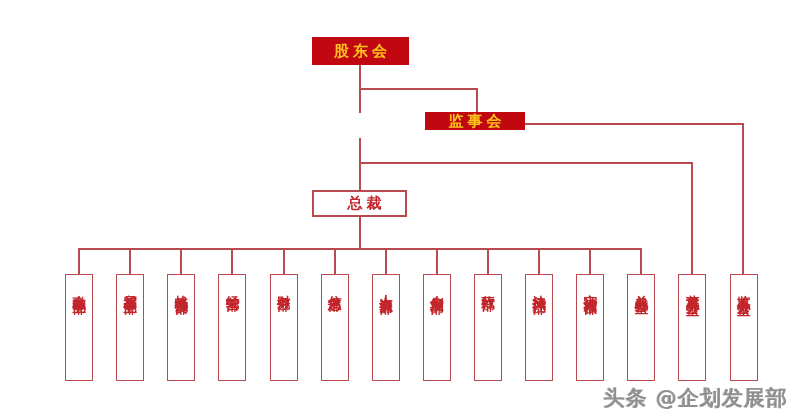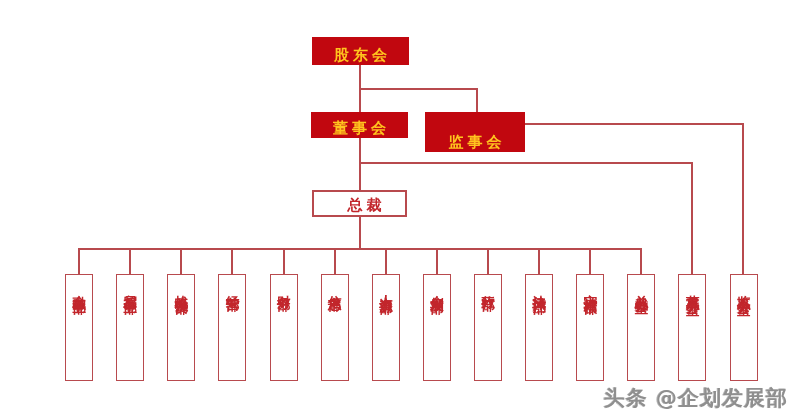--- a/index.html
+++ b/index.html
@@ -2,21 +2,21 @@
 <html style="--box-fill: #C1070F; --gold: #FFC41E; --line-red: #B84A4E; --text-red: #C2262C;"><head>
 <meta charset="utf-8">
 <style>
   html,body{margin:0;padding:0;background:#ffffff;}
   #stage{
     position:relative;width:798px;height:415px;background:#ffffff;overflow:hidden;
     font-family:"DejaVu Sans","Liberation Sans",sans-serif;
   }
   .line{position:absolute;background:var(--line-red,#B84A4E);}
   .box{
-    position:absolute;display:flex;align-items:flex-end;justify-content:center;
+    position:absolute;display:flex;align-items:center;justify-content:center;
     box-sizing:border-box;font-weight:bold;
   }
   .box.red{
     background:var(--box-fill,#C1070F);
     color:var(--gold,#FFC41E);
     font-size:15px;letter-spacing:4px;padding-left:4px;
   }
   .box.white{
     background:#ffffff;border:2px solid var(--line-red,#B84A4E);
     color:var(--text-red,#C2262C);font-size:15px;letter-spacing:4px;padding-left:14px;
@@ -51,25 +51,22 @@
   <div class="line" style="left:691px;top:162px;width:2px;height:112px"></div>
   <div class="line" style="left:525px;top:123px;width:219px;height:2px"></div>
   <div class="line" style="left:742px;top:123px;width:2px;height:151px"></div>
   <div class="line" style="left:359px;top:217px;width:2px;height:33px"></div>
   <div class="line" style="left:79px;top:248px;width:561px;height:2px"></div>
 
   <div class="box red" style="left:312px;top:37px;width:97px;height:28px">
     <span>股东会</span>
   </div>
 
-  <div class="box red" style="left:311px;top:112px;width:97px;height:26px">
-    <span>董事会</span>
-  </div>
 
-  <div class="box red" style="left:425px;top:112px;width:100px;height:40px">
+  <div class="box red" style="left:425px;top:112px;width:100px;height:18px">
     <span>监事会</span>
   </div>
 
   <div class="box white" style="left:312px;top:190px;width:95px;height:27px">
     <span>总裁</span>
   </div>
 
   <div id="dept-row">
       <div class="line" style="left: 78px; top: 248px; width: 2px; height: 26px;"></div>
       <div class="dept" style="left: 65px;">

